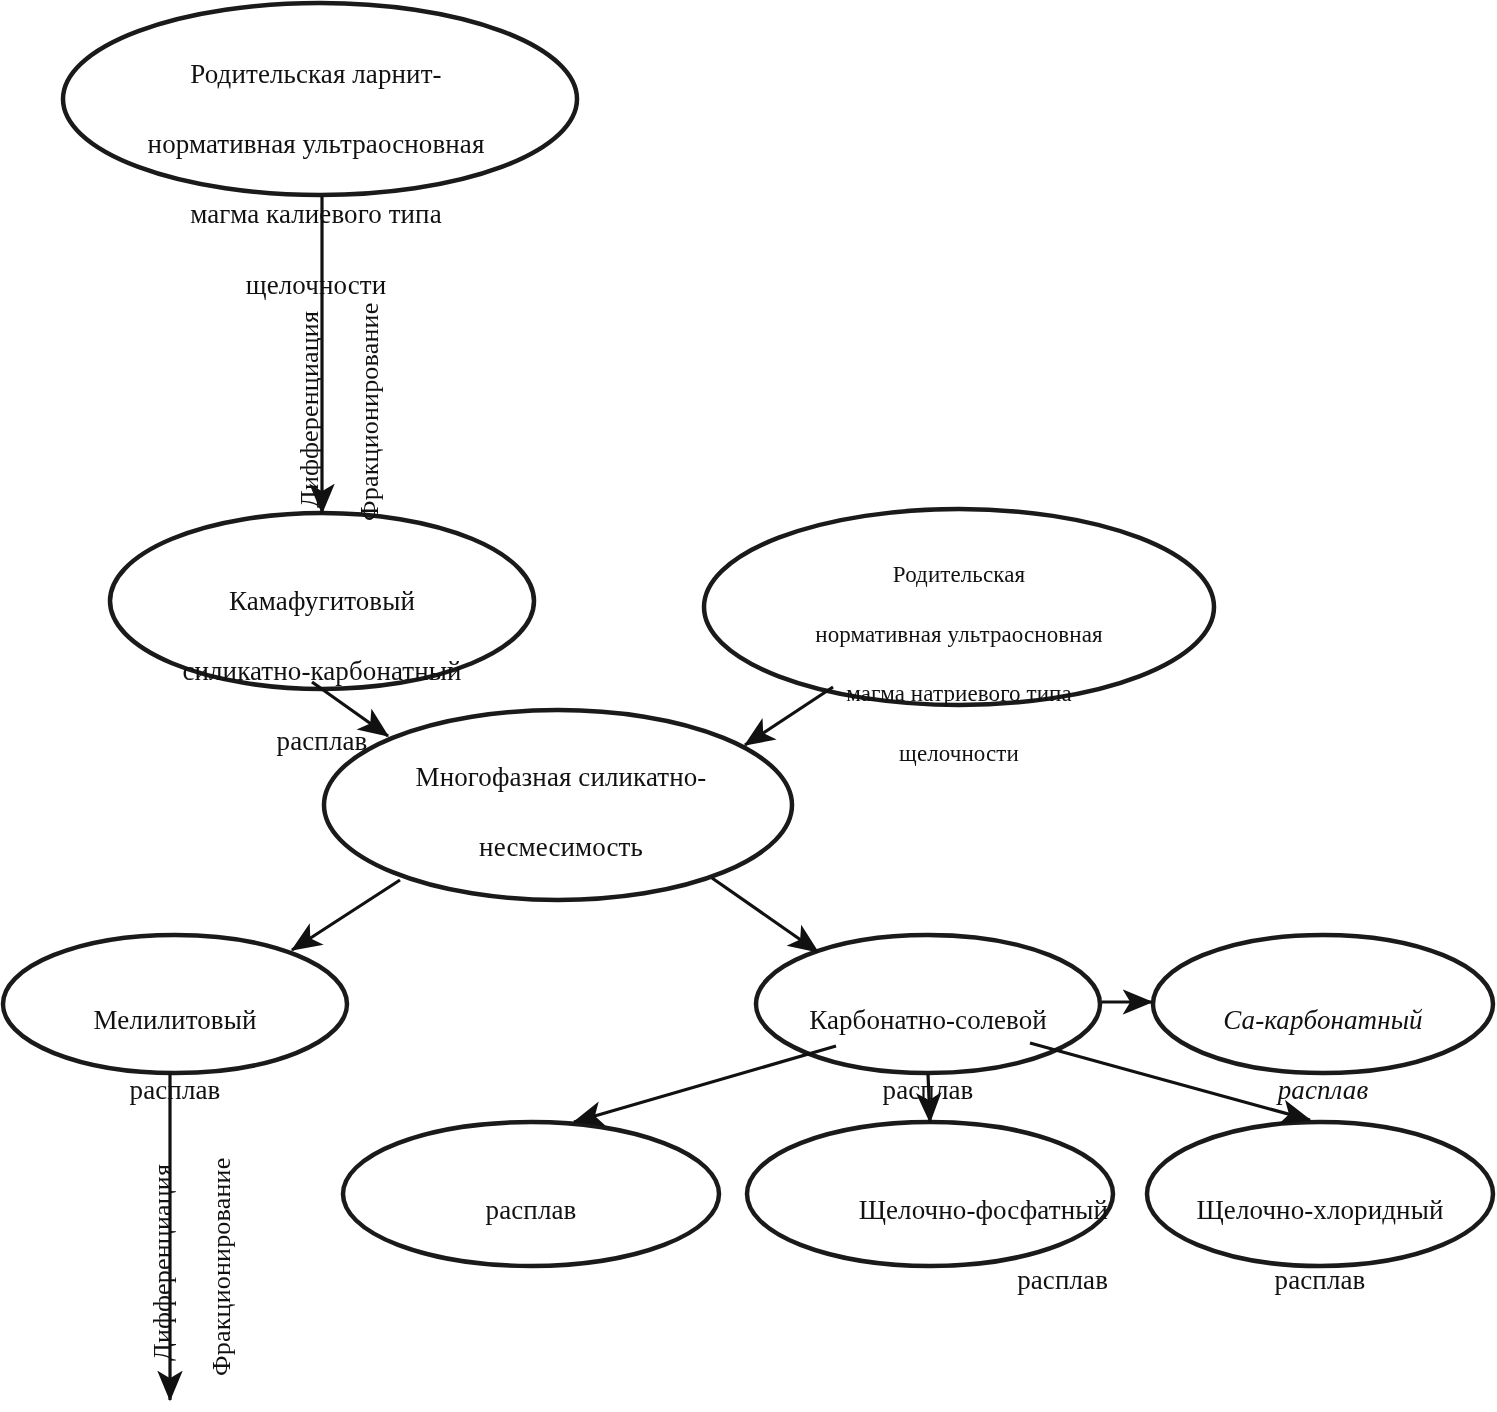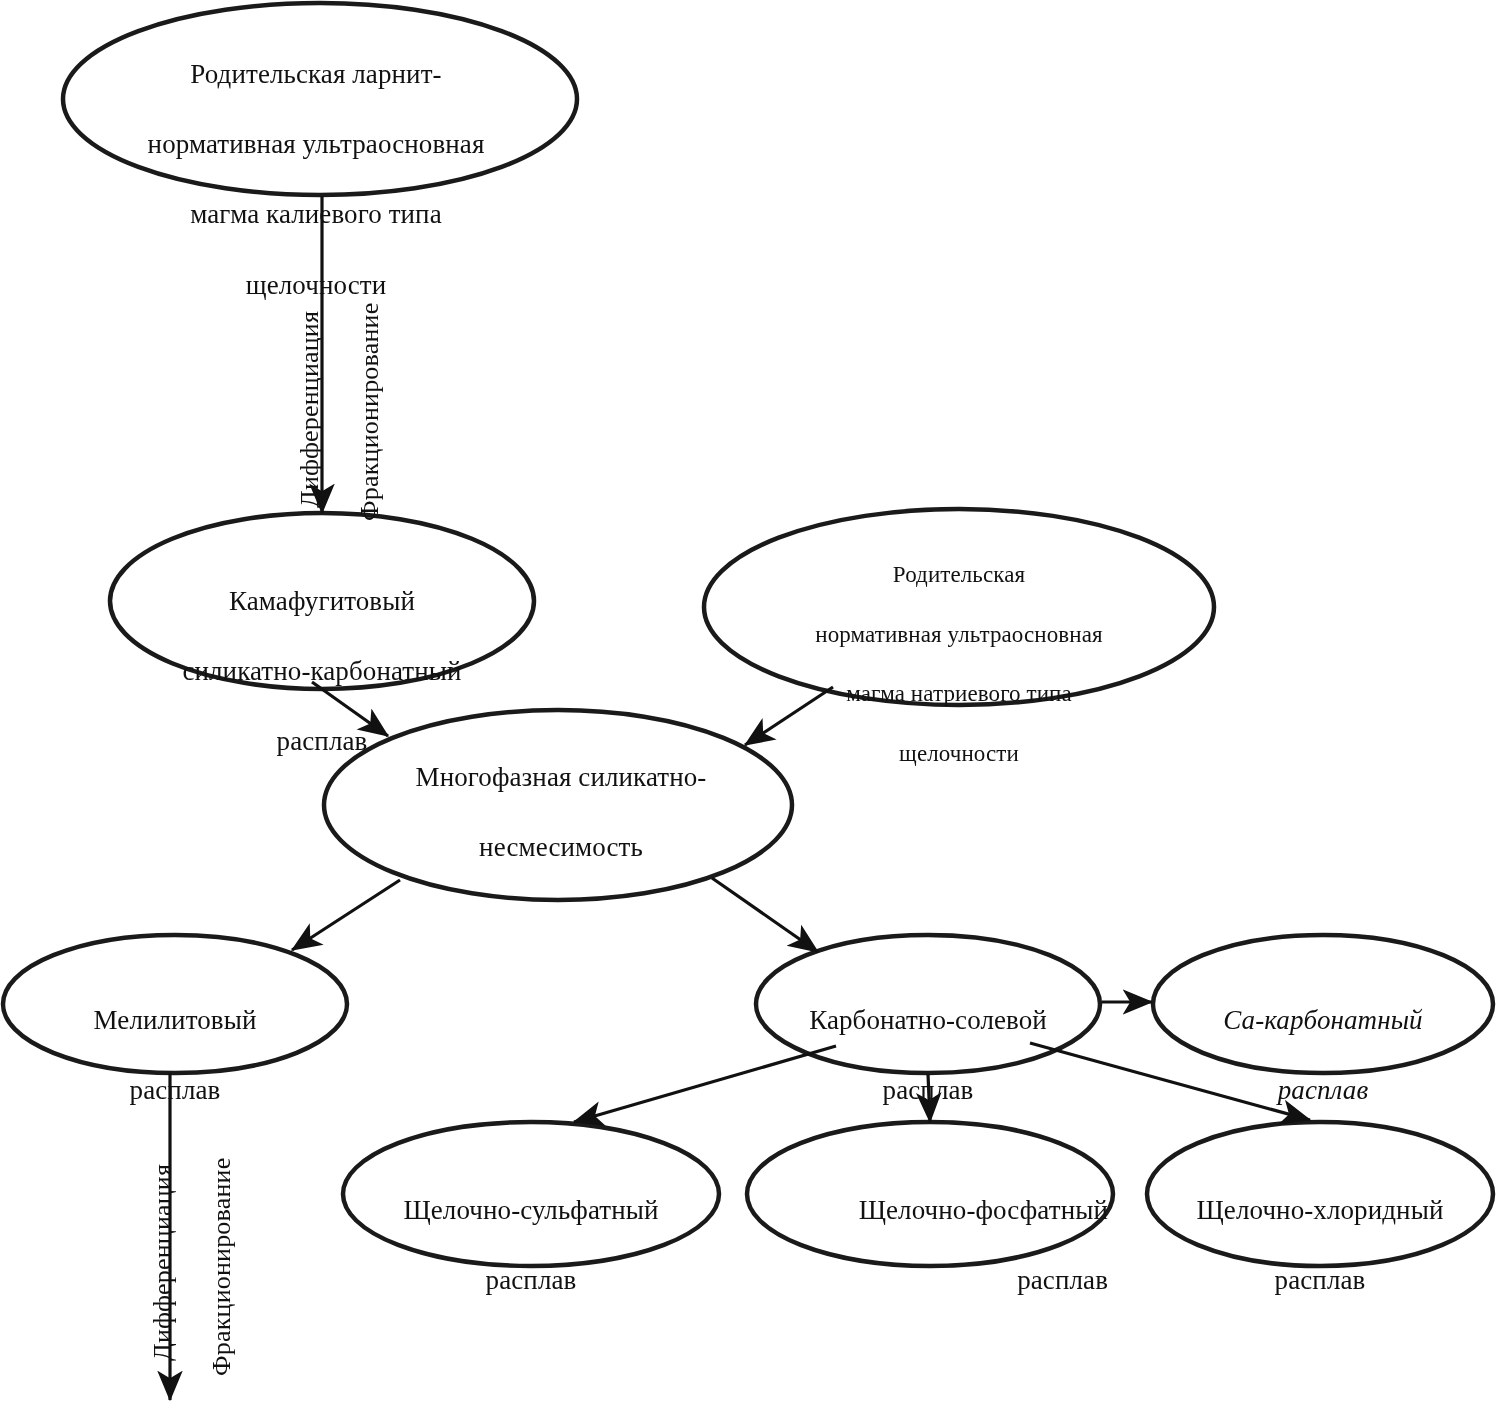--- a/index.html
+++ b/index.html
@@ -153,21 +153,20 @@
       <span class="ln">Карбонатно-солевой</span>
       <span class="ln">расплав</span>
     </div>
 
     <div class="node-label" style="left:1165px; top:968px; width:316px; font-size:27px;font-style:italic;">
       <span class="ln">Са-карбонатный</span>
       <span class="ln">расплав</span>
     </div>
 
     <div class="node-label" style="left:351px; top:1158px; width:360px; font-size:27px;">
-      <span class="ln">Щелочно-сульфатный</span>
       <span class="ln">расплав</span>
     </div>
 
     <div class="node-label" style="left:752px; top:1158px; width:356px; font-size:27px;text-align:right;">
       <span class="ln">Щелочно-фосфатный</span>
       <span class="ln">расплав</span>
     </div>
 
     <div class="node-label" style="left:1146px; top:1158px; width:348px; font-size:27px;">
       <span class="ln">Щелочно-хлоридный</span>

